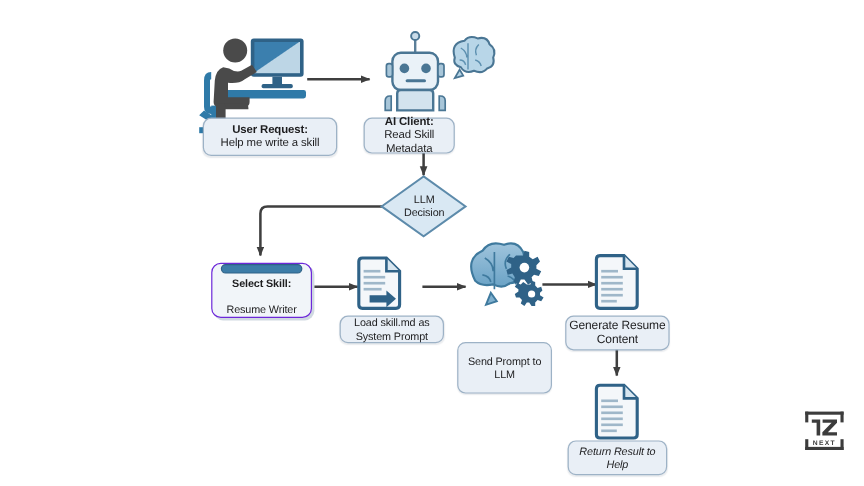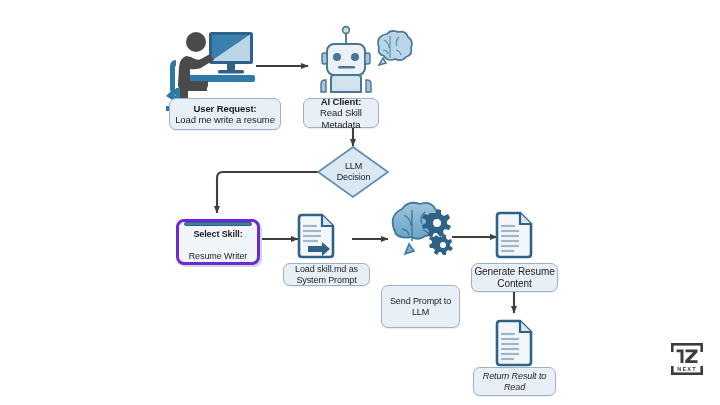--- a/index.html
+++ b/index.html
@@ -50,21 +50,21 @@
   .chip .l2 { display:block; }
   .chip.b .l1 { font-weight: bold; }
 
   
   #select-skill-card {
     position: absolute;
     left: 176px; top: 219px;
     width: 84px; height: 46px;
     box-sizing: border-box;
     background: #f1f5f9;
-    border: 3px solid #6d28d9;
+    border: 1px solid #6d28d9;
     border-radius: 8px;
     box-shadow: 2px 2px 0 rgba(120,145,170,0.35);
     display: flex;
     flex-direction: column;
     align-items: center;
     padding-top: 0;
   }
   #select-skill-bar {
     width: 66px; height: 12px;
     background: #3d7da8;
@@ -248,21 +248,21 @@
   <div id="select-skill-card">
     <div id="select-skill-bar"></div>
     <div id="select-skill-text" style="font-size:9px;">
       <span class="l1">Select Skill:</span>
       <span class="l2">Resume Writer</span>
     </div>
   </div>
 
   <div class="chip b" style="left:169px; top:98px; width:112px; height:32px; font-size:9.5px;">
     <span class="l1">User Request:</span>
-    <span class="l2">Load me write a resume</span>
+    <span class="l2">Help me write a skill</span>
   </div>
 
   <div class="chip b" style="left:303px; top:98px; width:76px; height:30px; font-size:9.5px;">
     <span class="l1">AI Client:</span>
     <span class="l2">Read Skill Metadata</span>
   </div>
 
   <div class="chip" style="left:283px; top:263px; width:87px; height:23px; font-size:9px;">
     <span class="l1">Load skill.md as</span>
     <span class="l2">System Prompt</span>
@@ -273,21 +273,21 @@
     <span class="l2">LLM</span>
   </div>
 
   <div class="chip" style="left:471px; top:263px; width:87px; height:29px; font-size:10px;">
     <span class="l1">Generate Resume</span>
     <span class="l2">Content</span>
   </div>
 
   <div class="chip" style="left:473px; top:367px; width:83px; height:29px; font-size:9px;font-style:italic;">
     <span class="l1">Return Result to</span>
-    <span class="l2">Read</span>
+    <span class="l2">Help</span>
   </div>
 
   <svg id="brand-logo" viewBox="0 0 36 36">
 
     <g fill="#3c3c3c">
       <rect x="2" y="2" width="32" height="2.6"></rect>
       <rect x="2" y="2" width="2.6" height="9"></rect>
       <rect x="31.4" y="2" width="2.6" height="9"></rect>
       <rect x="2" y="31.4" width="32" height="2.6"></rect>
       <rect x="2" y="25" width="2.6" height="9"></rect>

